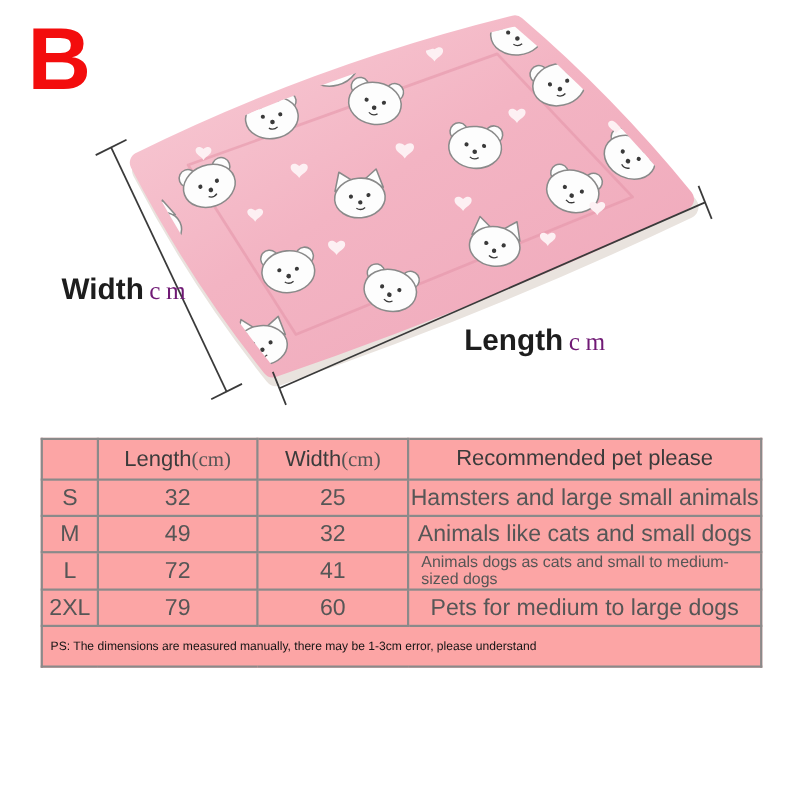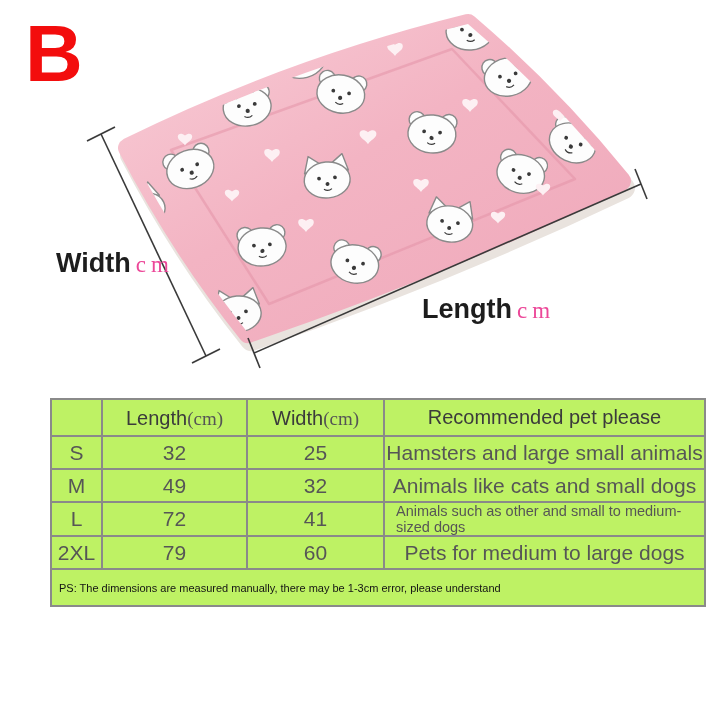--- a/index.html
+++ b/index.html
@@ -13,28 +13,28 @@
     font-size:80px;line-height:1;font-weight:700;color:#f30d0d;
     font-family:"Liberation Sans",sans-serif;
   }
   
   .photo-svg{position:absolute;left:0;top:0;}
   
   .dim-label{position:absolute;display:flex;align-items:baseline;color:#1d1d1d;}
   .dim-label .word{font-size:27px;font-weight:700;letter-spacing:0px;}
   .dim-label .unit{
     font-family:"Liberation Serif",serif;font-size:23px;font-weight:400;
-    letter-spacing:5px;margin-left:5px;color:#ec4899;
+    letter-spacing:5px;margin-left:5px;color:#701a75;
   }
   .width-label{left:56px;top:248px;}
   .length-label{left:422px;top:294px;}
   
   table.size-chart{
     position:absolute;left:37px;top:398px;width:654px;
-    border-collapse:collapse;table-layout:fixed;background:#bef264;margin-left:13px;
+    border-collapse:collapse;table-layout:fixed;background:#fca5a5;
   }
   table.size-chart td{
     border:2px solid #8a8a8a;text-align:center;vertical-align:middle;
     padding:0;color:#565656;font-size:21px;overflow:hidden;
   }
   col.c-size{width:51px;} col.c-len{width:145px;}
   col.c-wid{width:137px;} col.c-pets{width:321px;}
   tr.hdr td{height:35px;color:#3b3b3b;}
   tr.data td{height:31px;}
   .hdr .hname{font-size:20px;color:#3b3b3b;}
@@ -170,21 +170,21 @@
     <tr class="data">
       <td>M</td>
       <td>49</td>
       <td>32</td>
       <td class="pets">Animals like cats and small dogs</td>
     </tr>
     <tr class="data">
       <td>L</td>
       <td>72</td>
       <td>41</td>
-      <td class="pets small2">Animals such as other and small to medium-sized dogs</td>
+      <td class="pets small2">Animals dogs as cats and small to medium-sized dogs</td>
     </tr>
     <tr class="data">
       <td>2XL</td>
       <td>79</td>
       <td>60</td>
       <td class="pets">Pets for medium to large dogs</td>
     </tr>
     <tr class="note-row">
       <td colspan="4">PS: The dimensions are measured manually, there may be 1-3cm error, please understand</td>
     </tr>

